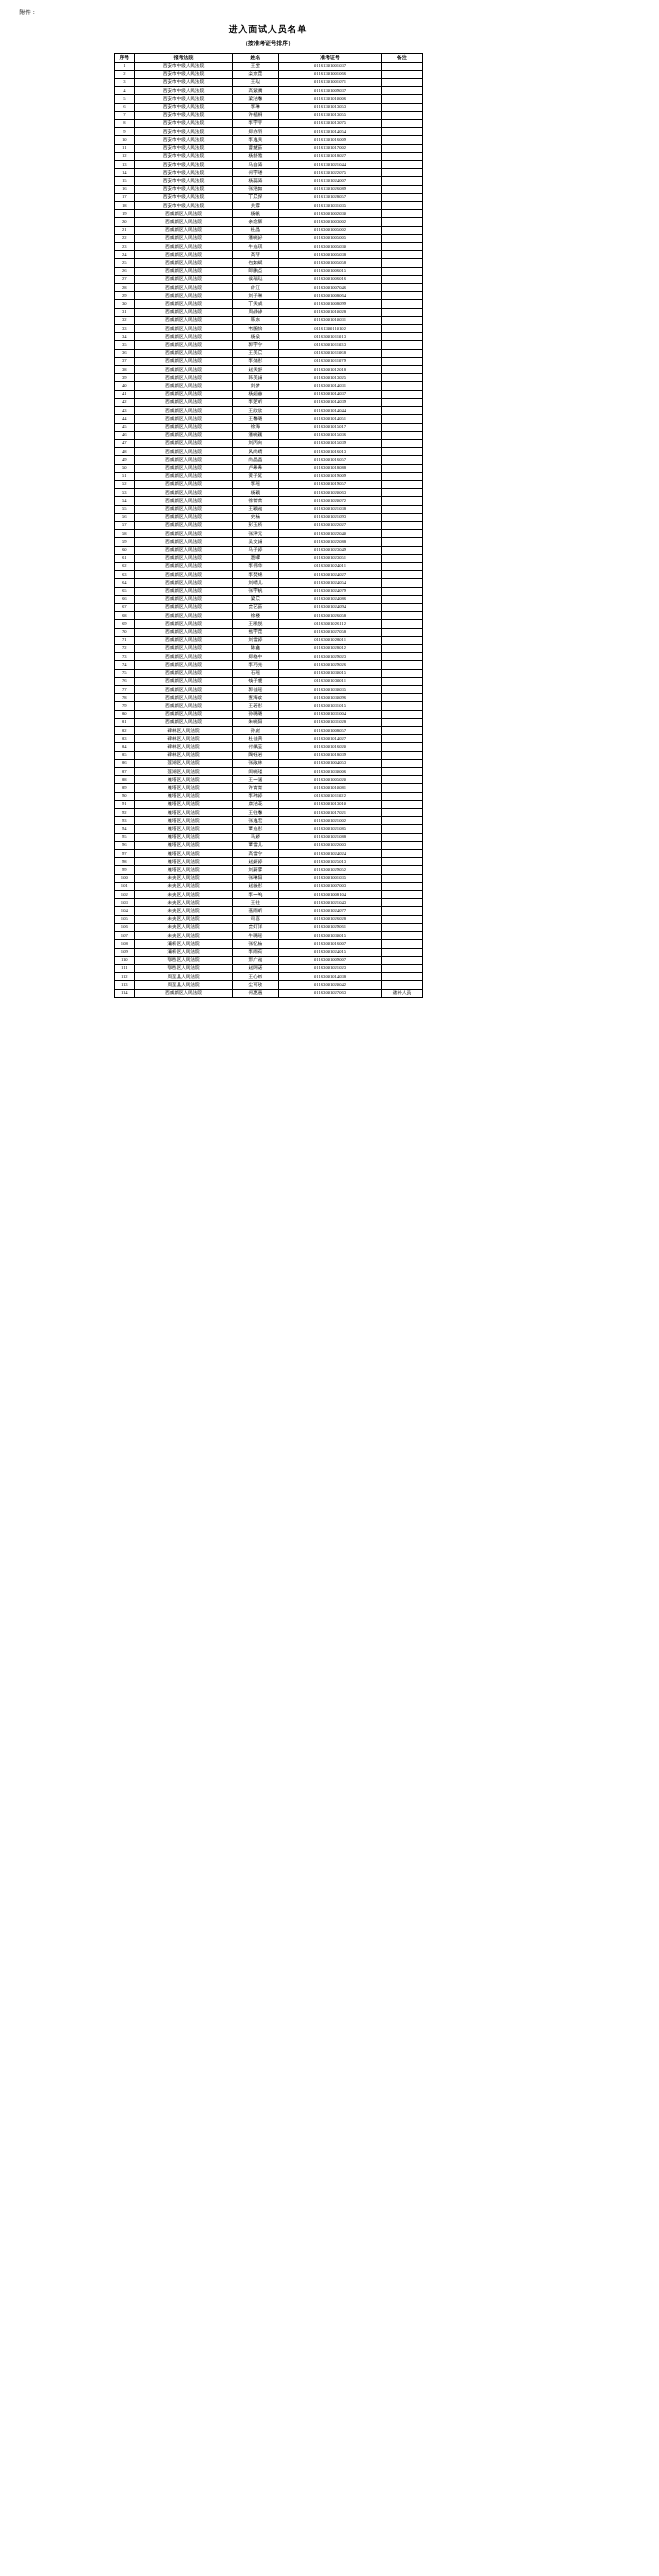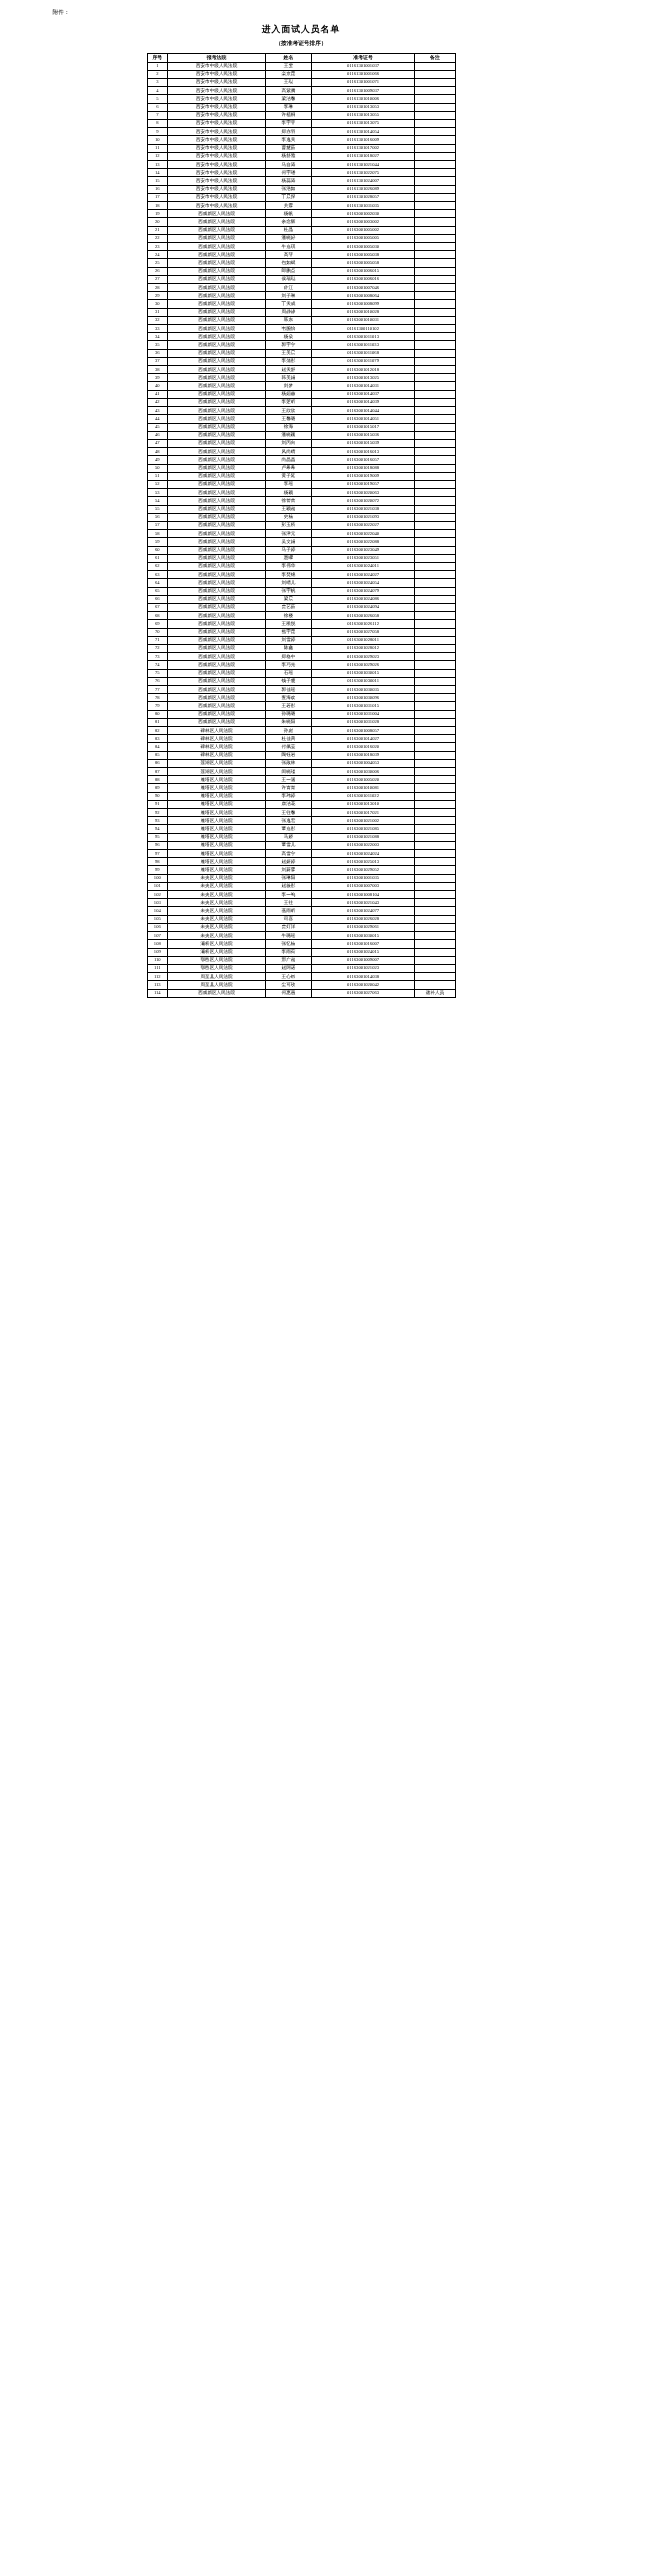--- a/index.html
+++ b/index.html
@@ -7,21 +7,20 @@
     margin: 0;
     padding: 0;
     background: #ffffff;
     font-family: "Liberation Sans", sans-serif;
     width: 659px;
   }
   .page {
     width: 536px;
     padding: 9.3px 0 20.6px 0;
     position: relative;
-    margin-left: 33px;
   }
   .attachment-label {
     font-size: 5.7px;
     color: #000;
     margin-left: 19.6px;
     margin-bottom: 7.2px;
     font-family: "Liberation Serif", serif;
   }
   .doc-title {
     text-align: center;

